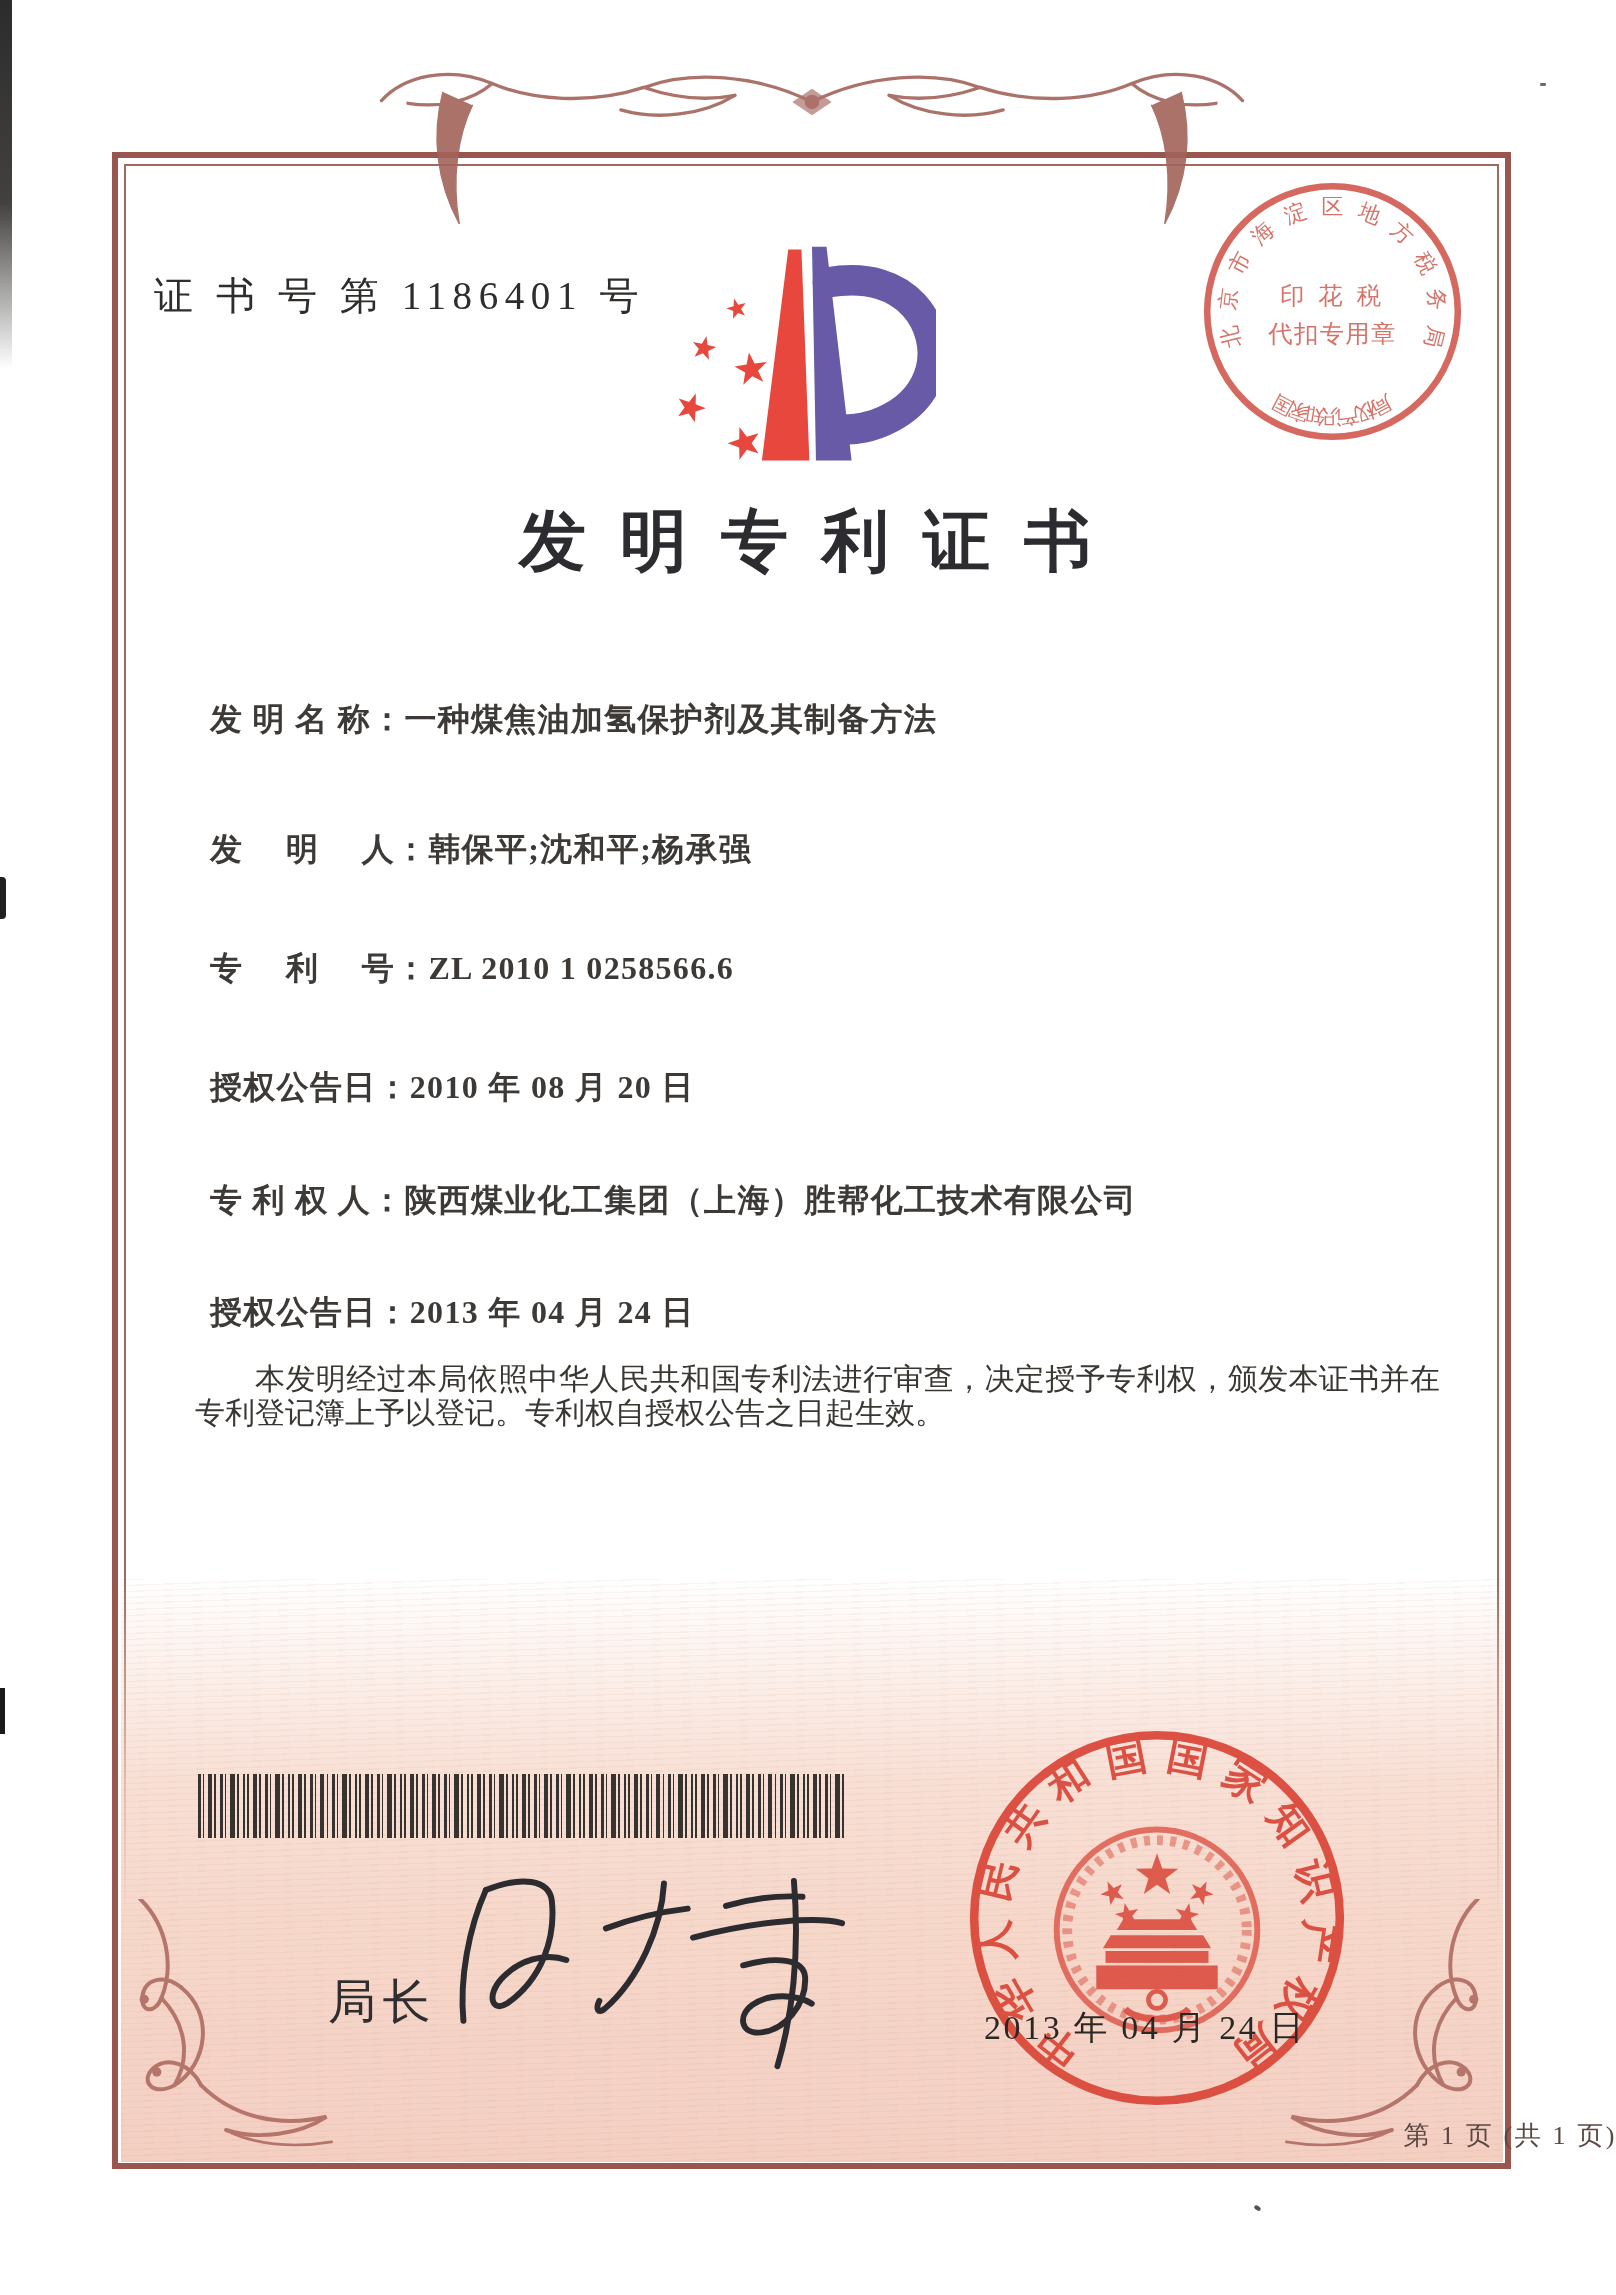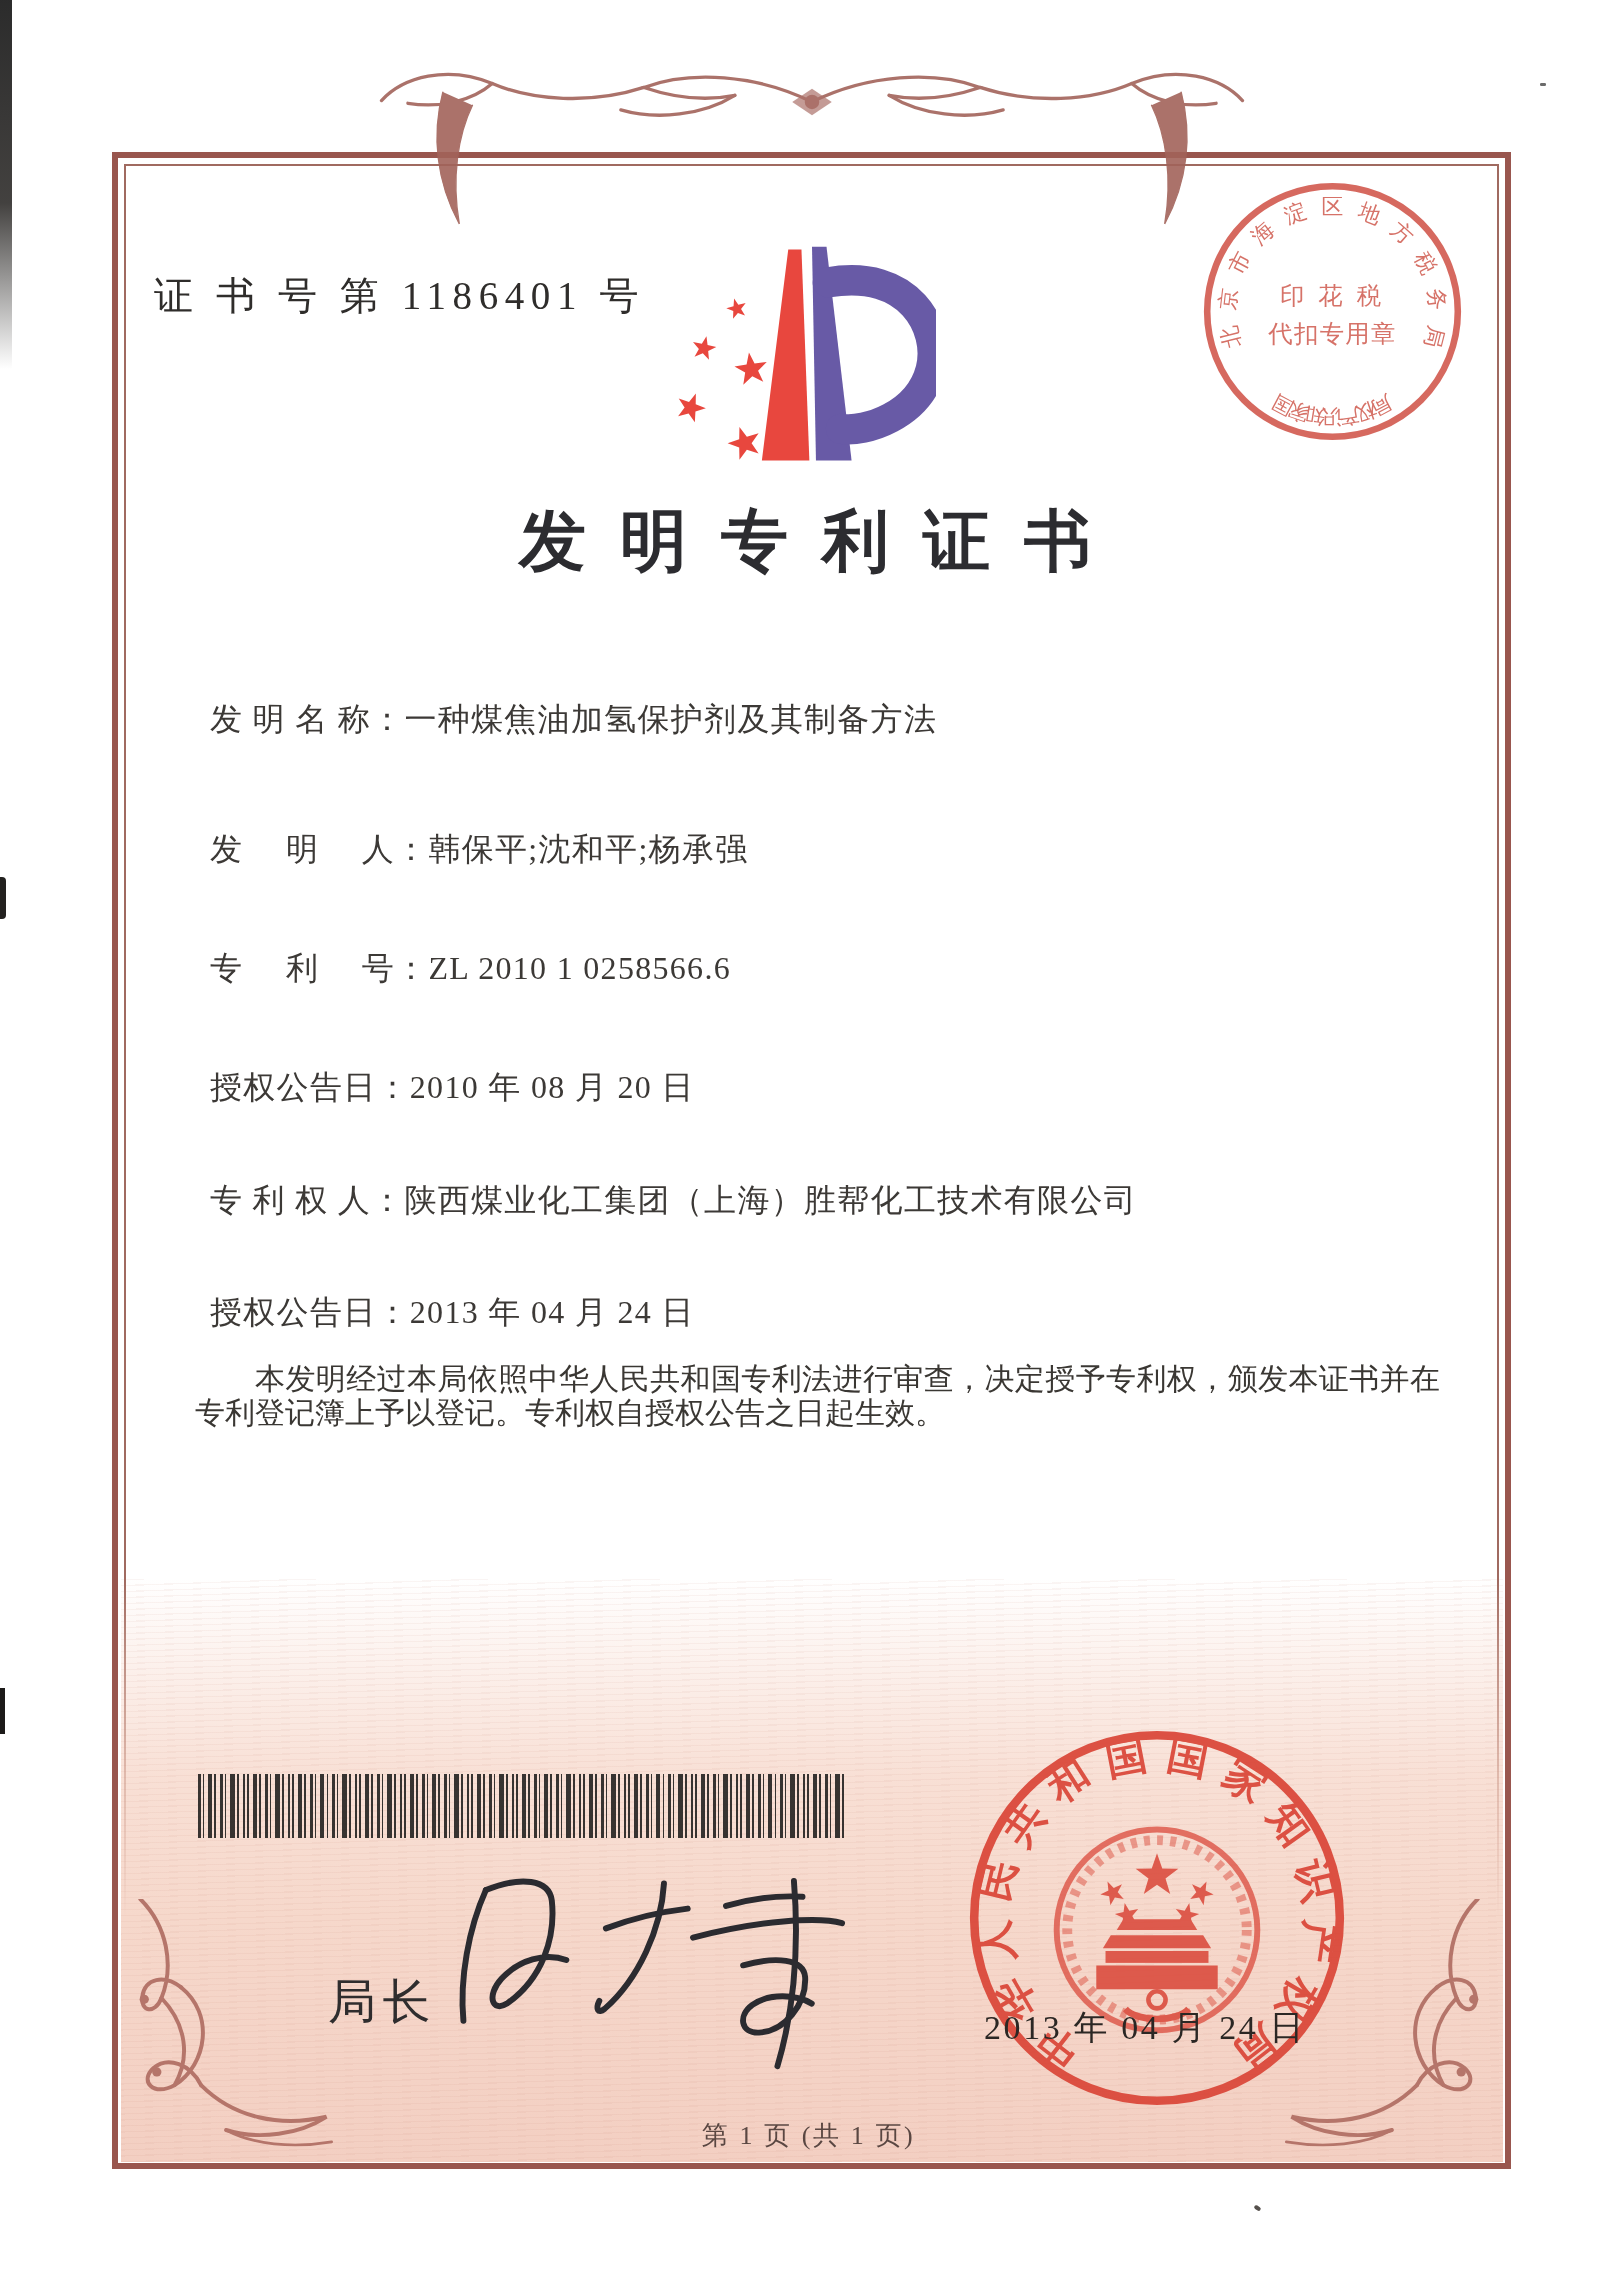--- a/index.html
+++ b/index.html
@@ -22,21 +22,21 @@
   .pink-zone{position:absolute;left:121px;top:1579px;width:1382px;height:583px;
     background:
       repeating-linear-gradient(178deg, rgba(188,115,98,0.07) 0px, rgba(188,115,98,0.07) 1.3px, rgba(255,255,255,0) 1.3px, rgba(255,255,255,0) 6px),
       linear-gradient(180deg, rgba(247,216,203,0) 0%, rgba(247,216,203,0.35) 14%, rgba(246,213,199,0.75) 34%, #f6d8cb 58%, #f3cfc2 100%);}
 
   .cert-number{position:absolute;left:154px;top:269px;font-size:39px;letter-spacing:6.6px;color:#2f2d2b;}
   .title{position:absolute;left:0;top:496px;width:1617px;text-align:center;margin:0;
     font-size:67px;font-weight:bold;letter-spacing:34px;padding-left:27px;box-sizing:border-box;color:#2c2c30;}
 
   .fields{position:absolute;left:210px;top:0;width:1253px;}
-  .field{position:absolute;left:0;font-size:32px;color:#3c3936;white-space:nowrap;}
+  .field{position:absolute;left:0;font-size:32px;color:#3c3936;white-space:nowrap;font-weight:bold;}
   .f0{top:698px}.f1{top:828px}.f2{top:947px}.f3{top:1066px}.f4{top:1179px}.f5{top:1291px}
   .field .lab{letter-spacing:1.3px;}
   .field .val{letter-spacing:1.3px;}
 
   .paras{position:absolute;left:195px;top:1362px;width:1245px;font-size:30px;line-height:34px;
     text-align:justify;color:#3a3733;}
   .paras p{margin:0;text-indent:2em;}
 
   .barcode{position:absolute;left:198px;top:1774px;width:650px;height:64px;
     background:repeating-linear-gradient(90deg,
@@ -49,21 +49,21 @@
   .signer{position:absolute;left:328px;top:1970px;font-size:48px;letter-spacing:6.6px;color:#2f2d2e;}
   .signature-svg{position:absolute;left:408px;top:1865px;}
   .seal-svg{position:absolute;left:959px;top:1720px;}
   .stamp-svg{position:absolute;left:1194px;top:173px;}
   .logo-svg{position:absolute;left:659px;top:231px;}
   .ornament-top{position:absolute;left:367px;top:36px;}
   .corner-left{position:absolute;left:127px;top:1899px;}
   .corner-right{position:absolute;left:1273px;top:1899px;}
 
   .issue-date{position:absolute;left:984px;top:2005px;font-size:34px;letter-spacing:2.6px;color:#2b2724;z-index:5;}
-  .footer{position:absolute;left:0;top:2118px;width:1617px;text-align:center;font-size:26px;letter-spacing:2.6px;color:#5a4742;}
+  .footer{position:absolute;left:0;top:2118px;width:1617px;text-align:right;font-size:26px;letter-spacing:2.6px;color:#5a4742;}
 
   svg text{font-family:"Liberation Serif","DejaVu Serif",serif;}
   .hidden-defs{position:absolute;width:0;height:0;overflow:hidden;}
 </style>
 </head>
 <body>
 
 <div class="page">
 
   <svg class="hidden-defs" aria-hidden="true">

